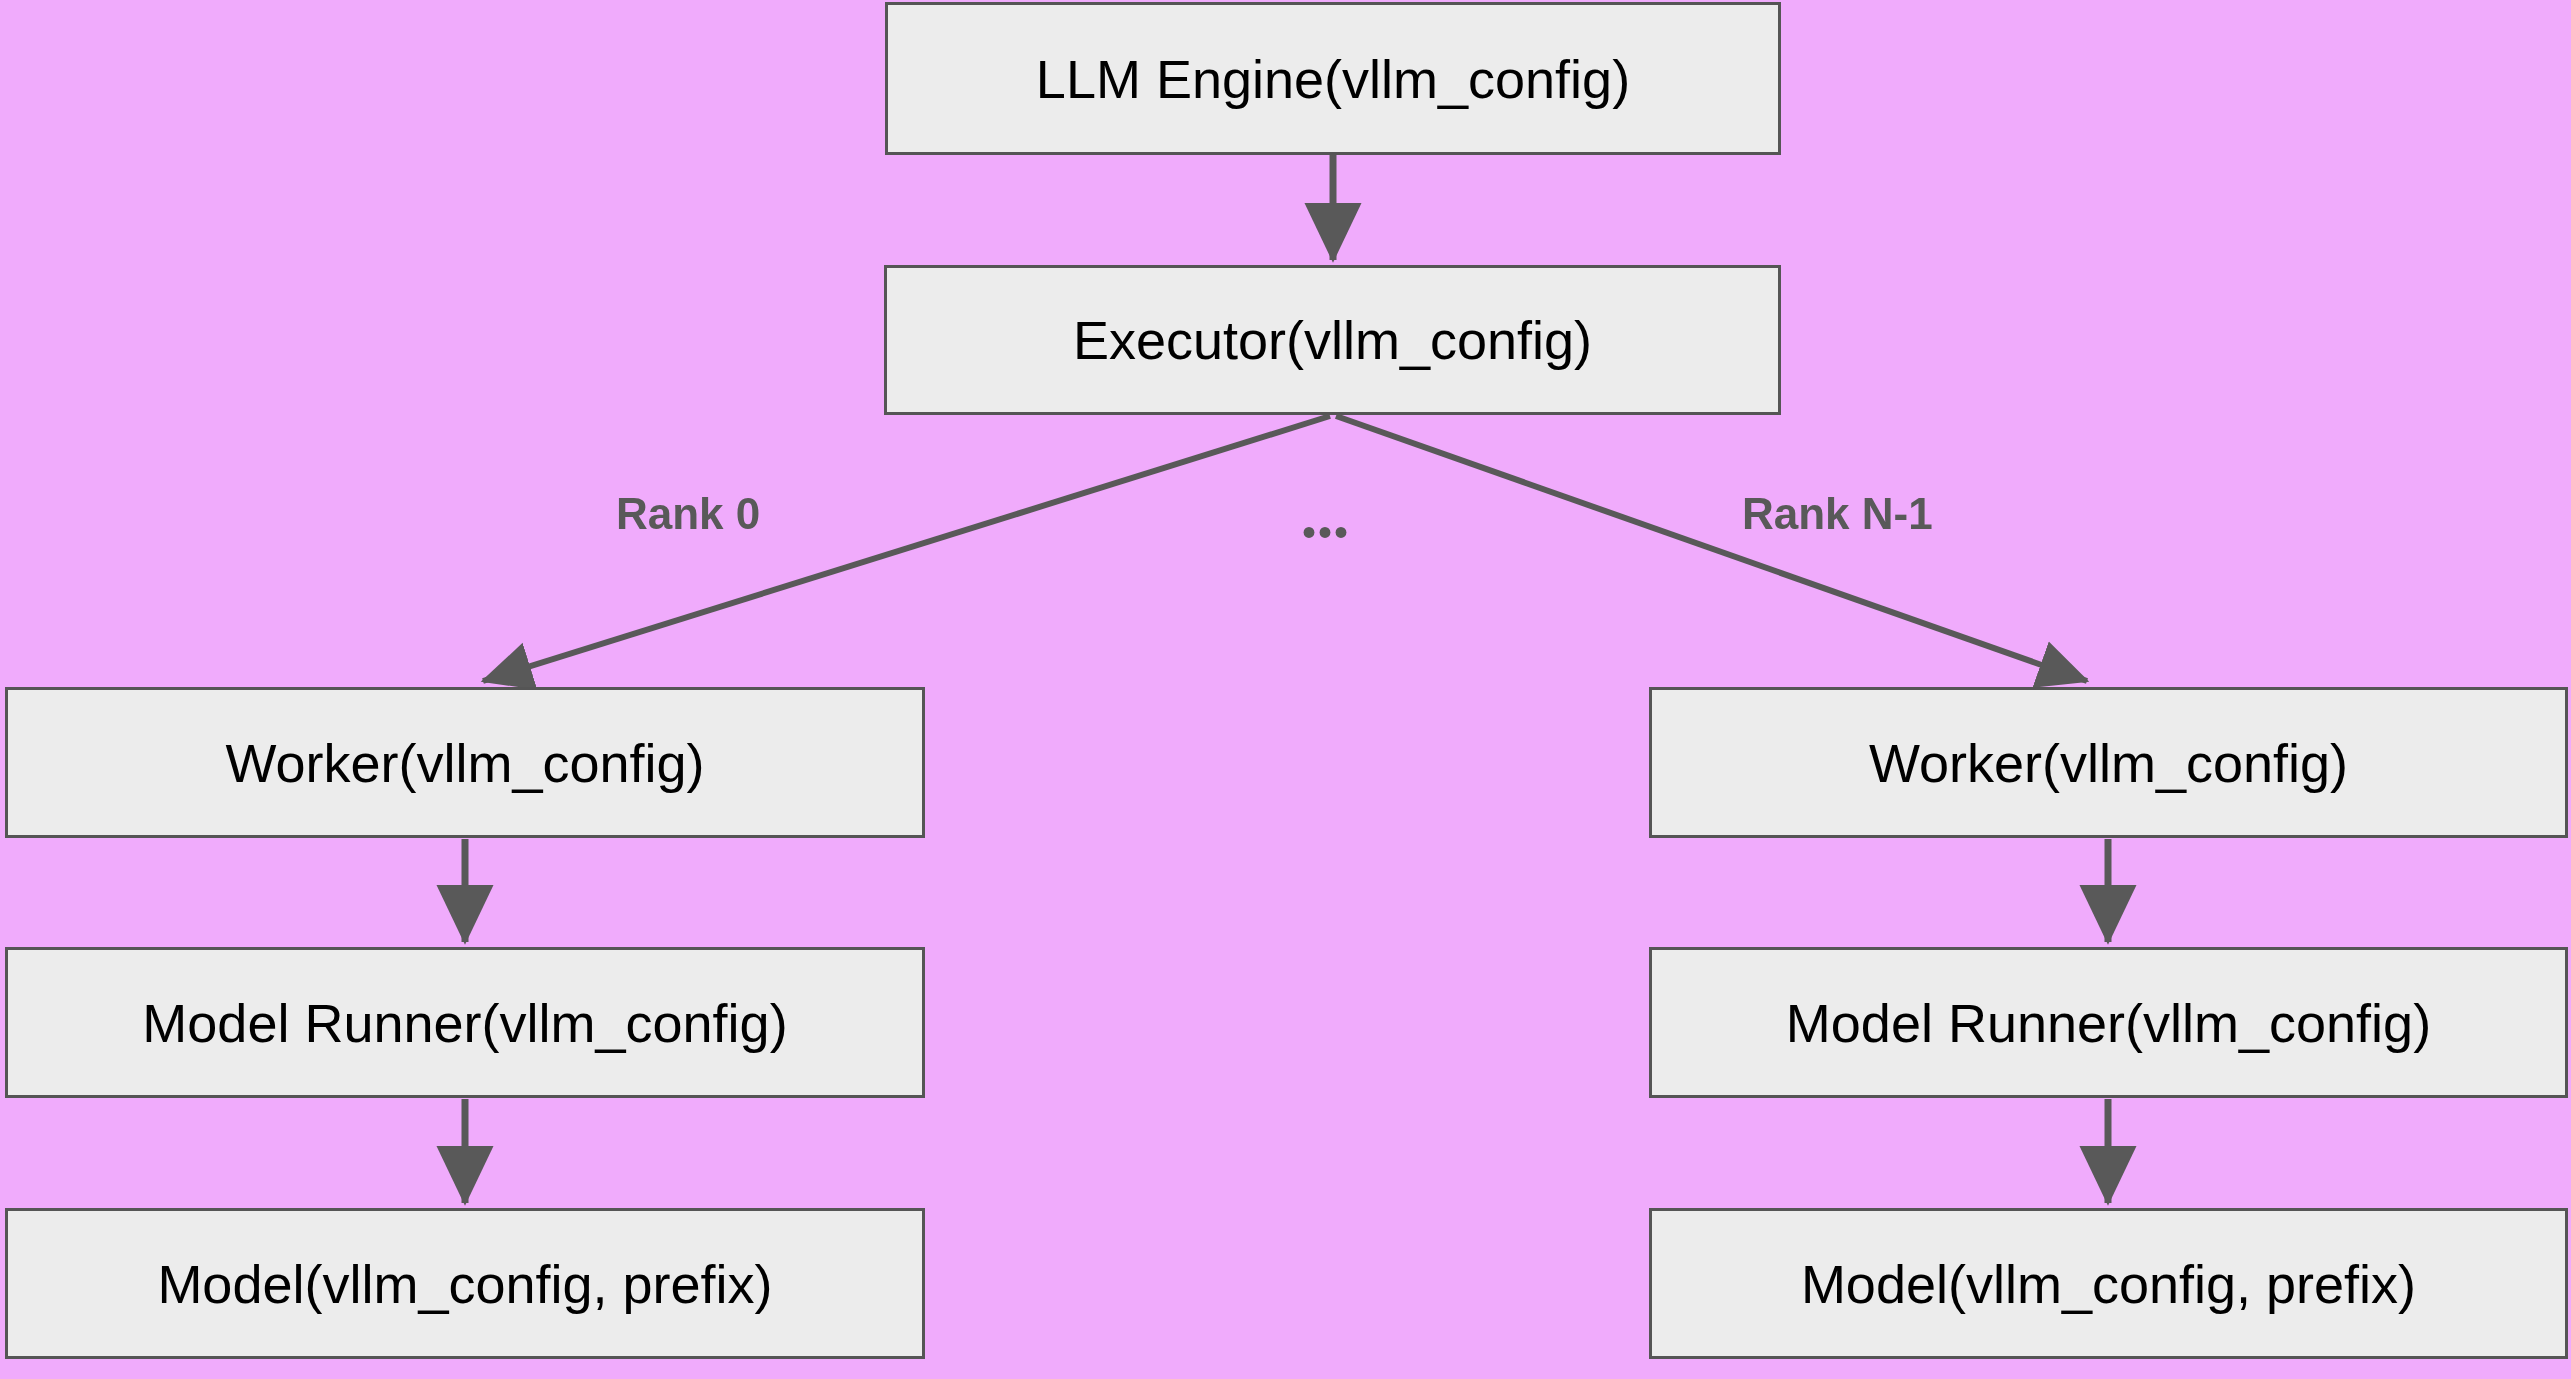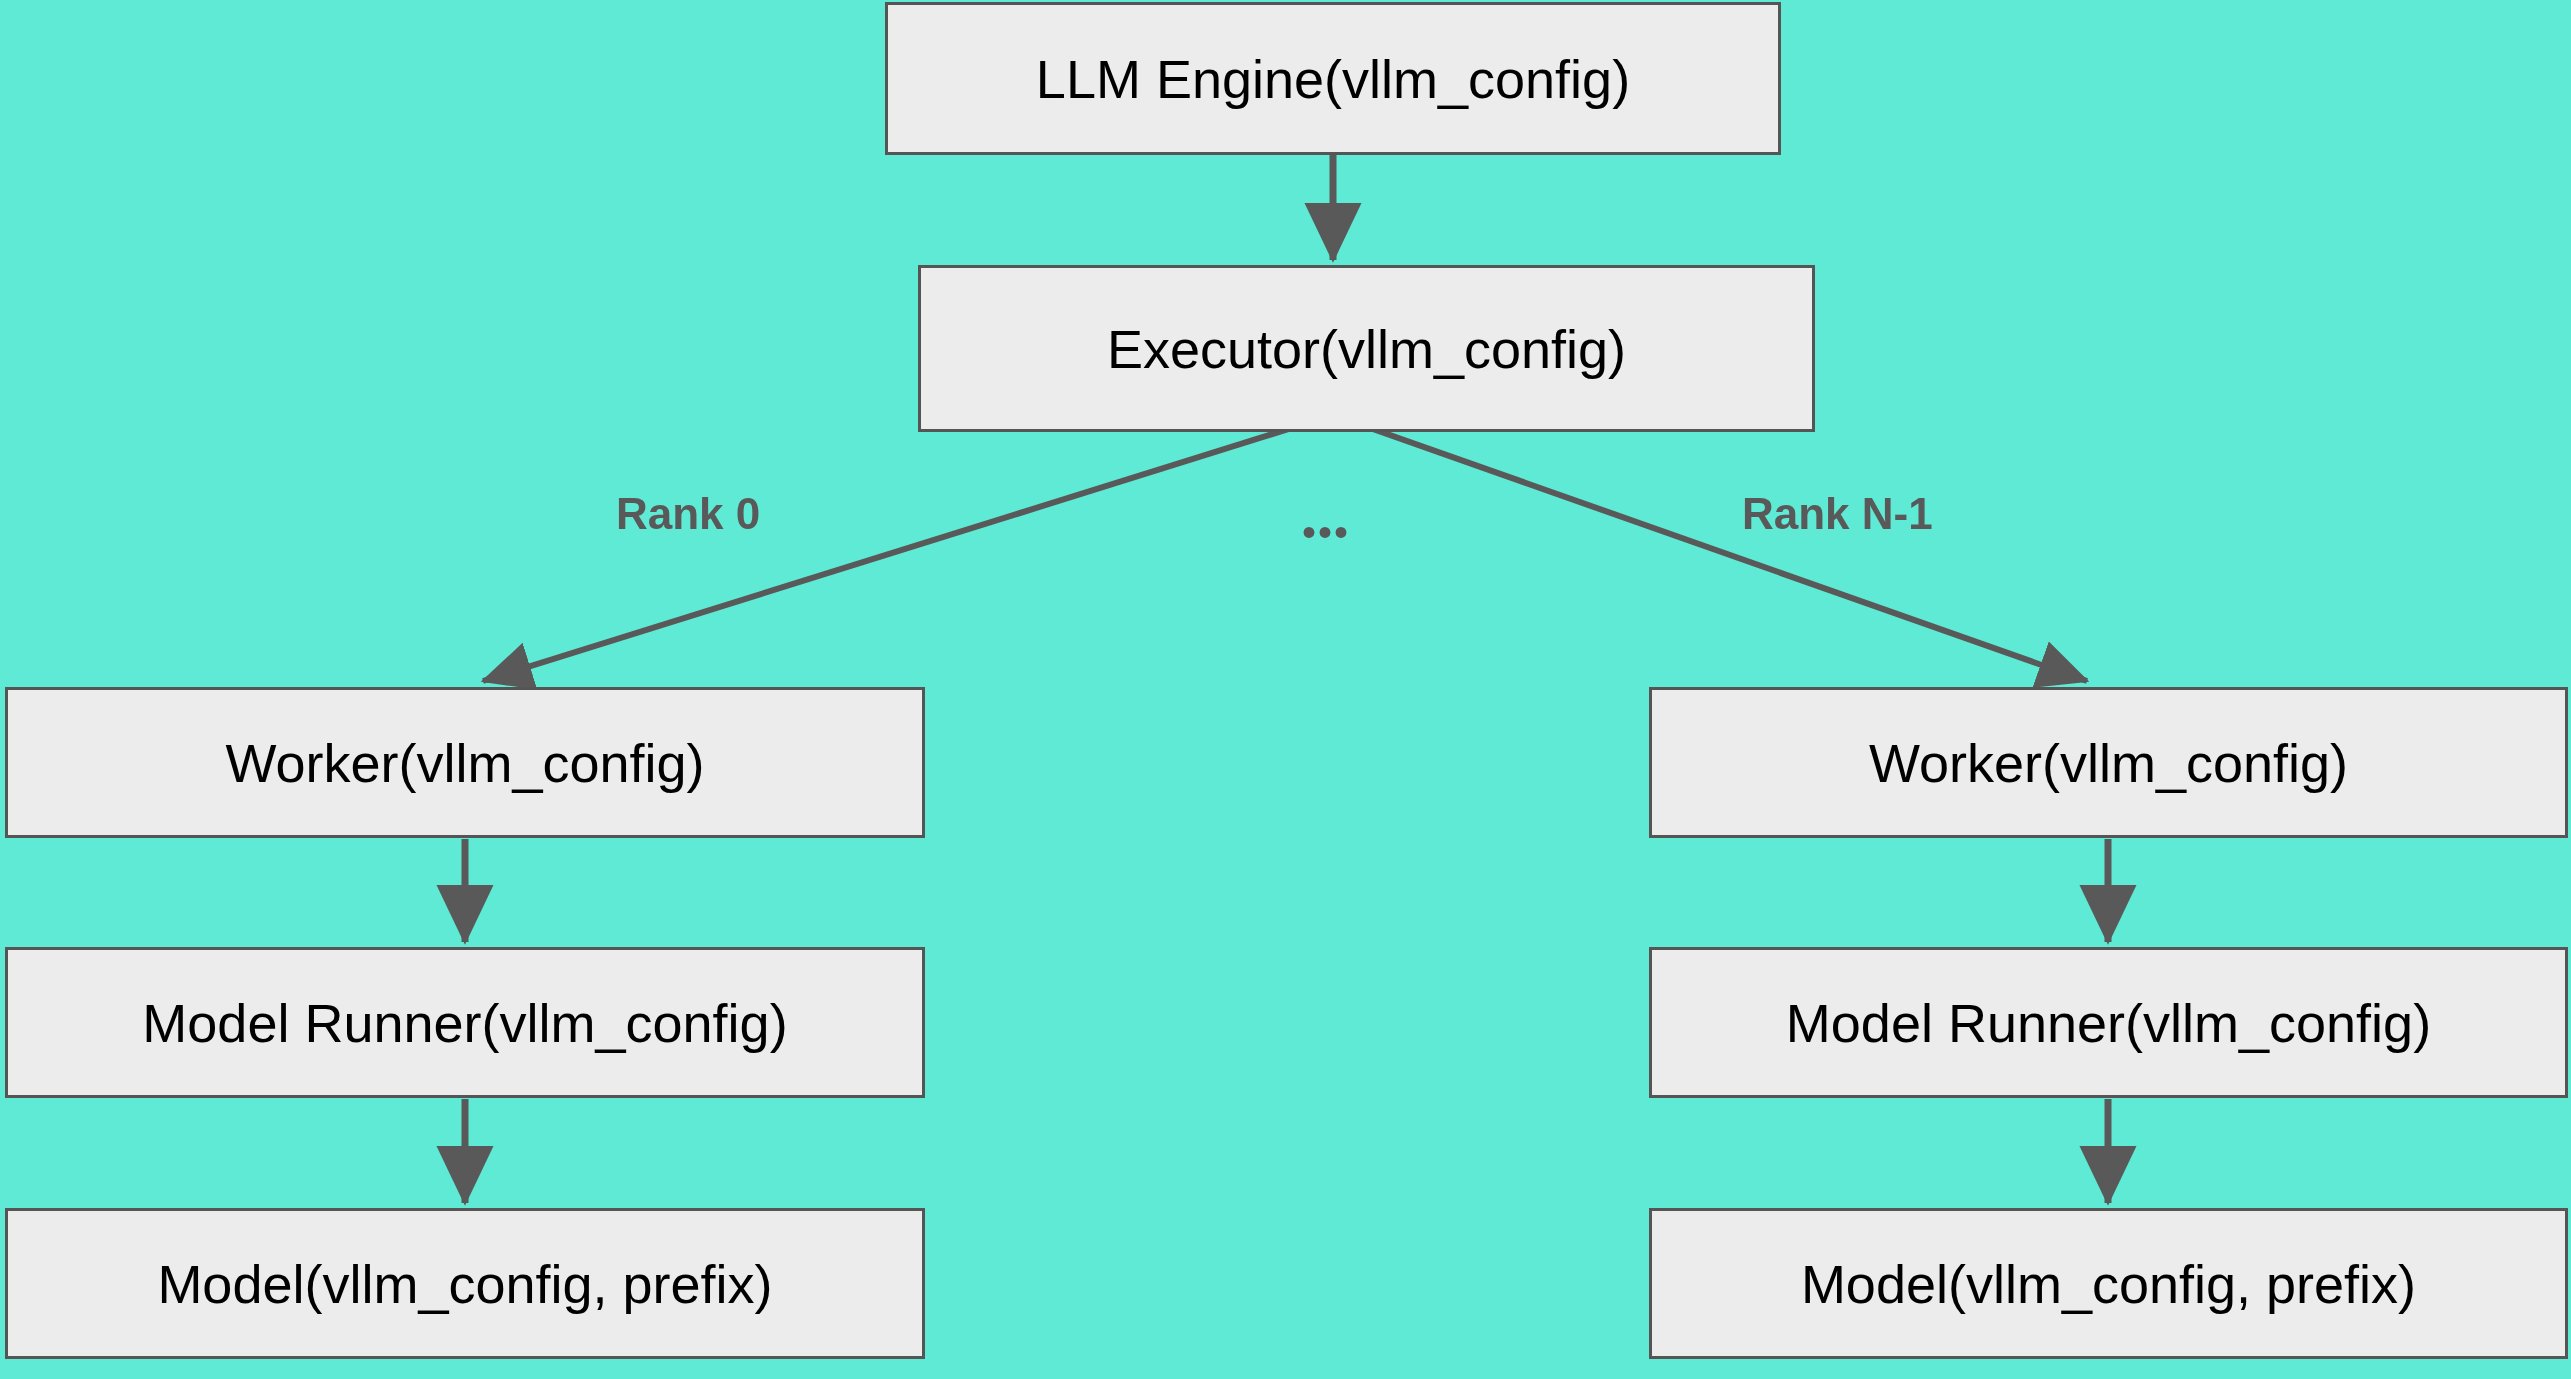--- a/index.html
+++ b/index.html
@@ -5,21 +5,21 @@
 <style>
   html, body {
     margin: 0;
     padding: 0;
     background: #000000;
   }
   #diagram-root {
     position: relative;
     width: 2571px;
     height: 1379px;
-    background: #5eead4;
+    background: #f0abfc;
     overflow: hidden;
     font-family: "Liberation Sans", sans-serif;
   }
   #edge-layer {
     position: absolute;
     top: 0;
     left: 0;
     width: 2571px;
     height: 1379px;
     pointer-events: none;
@@ -55,21 +55,21 @@
     position: absolute;
     color: #595959;
     font-size: 40px;
     line-height: 1;
     letter-spacing: 2px;
     white-space: nowrap;
   }
 
   
   #node-llm-engine   { left: 885px;  top: 2px;    width: 896px; height: 153px; }
-  #node-executor     { left: 884px;  top: 265px;  width: 897px; height: 167px; margin-left: 34px; }
+  #node-executor     { left: 884px;  top: 265px;  width: 897px; height: 150px; }
   #node-worker-0     { left: 5px;    top: 687px;  width: 920px; height: 151px; }
   #node-runner-0     { left: 5px;    top: 947px;  width: 920px; height: 151px; }
   #node-model-0      { left: 5px;    top: 1208px; width: 920px; height: 151px; }
   #node-worker-n     { left: 1649px; top: 687px;  width: 919px; height: 151px; }
   #node-runner-n     { left: 1649px; top: 947px;  width: 919px; height: 151px; }
   #node-model-n      { left: 1649px; top: 1208px; width: 919px; height: 151px; }
 
   
   #label-rank-0      { left: 616px;  top: 492px; }
   #label-rank-n      { left: 1742px; top: 492px; }

